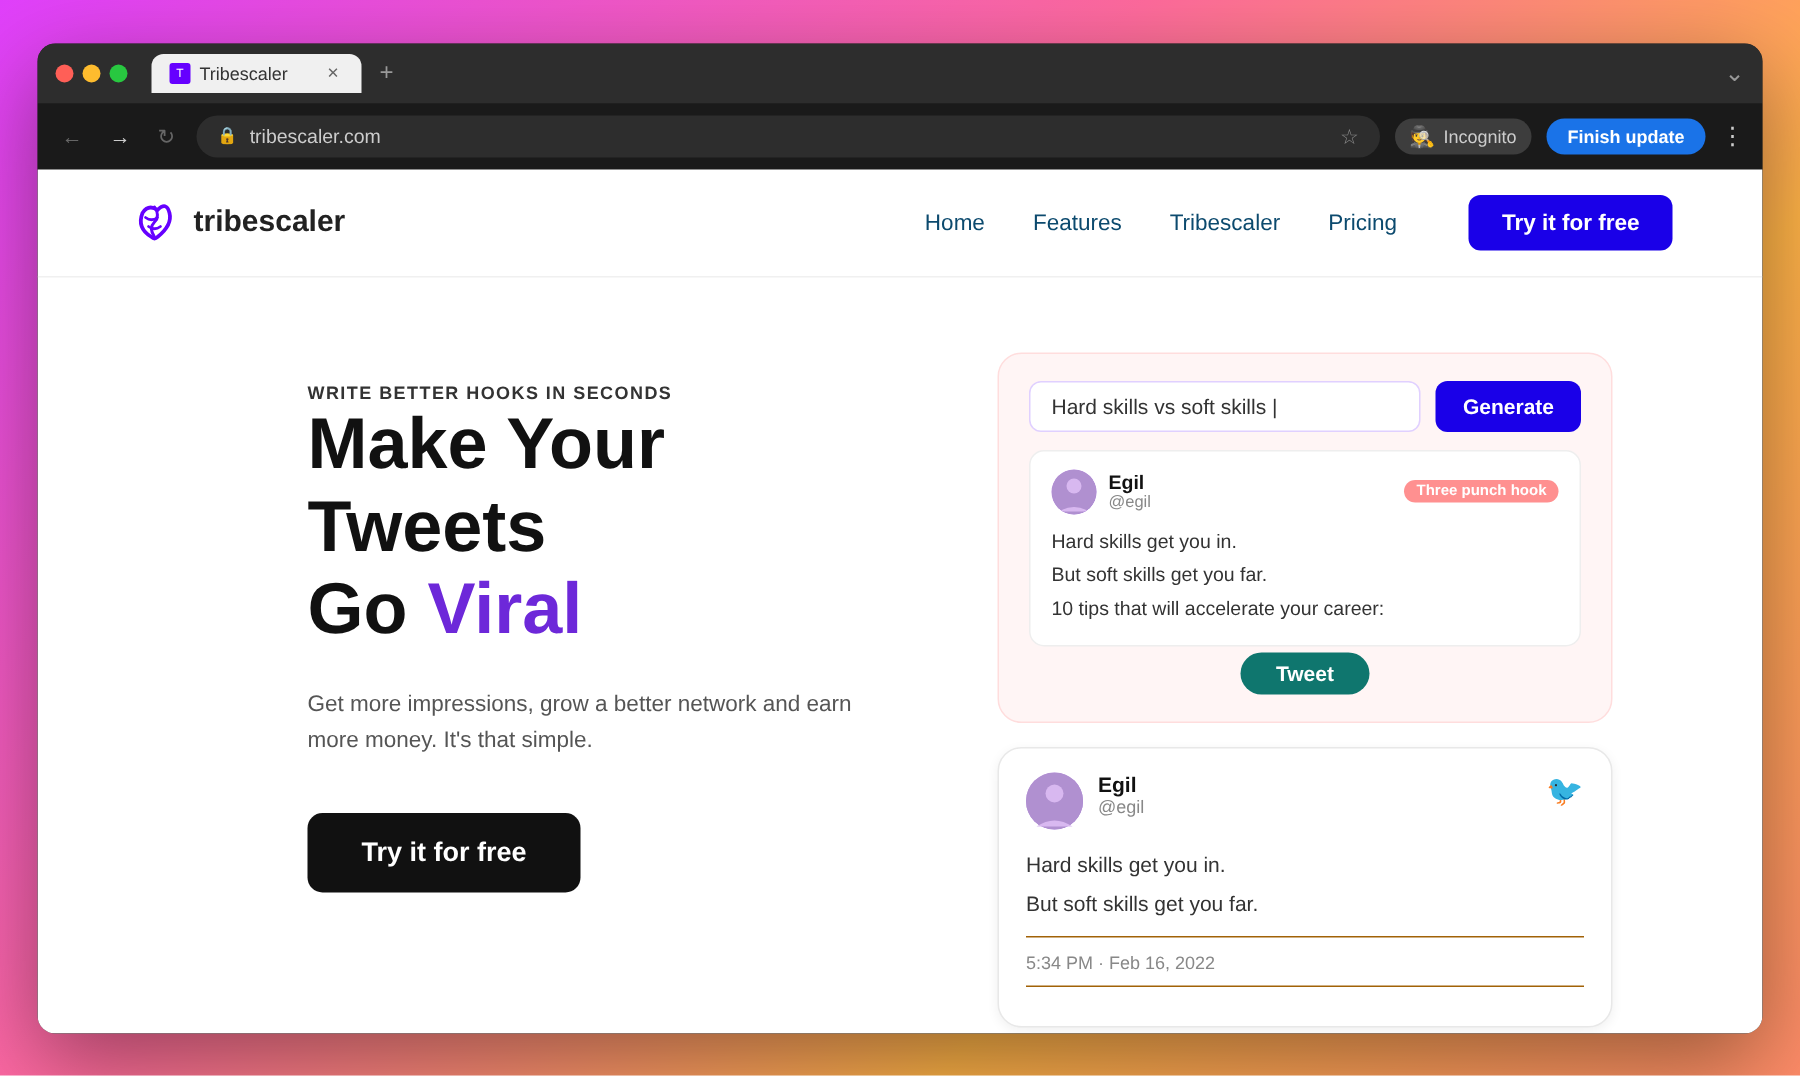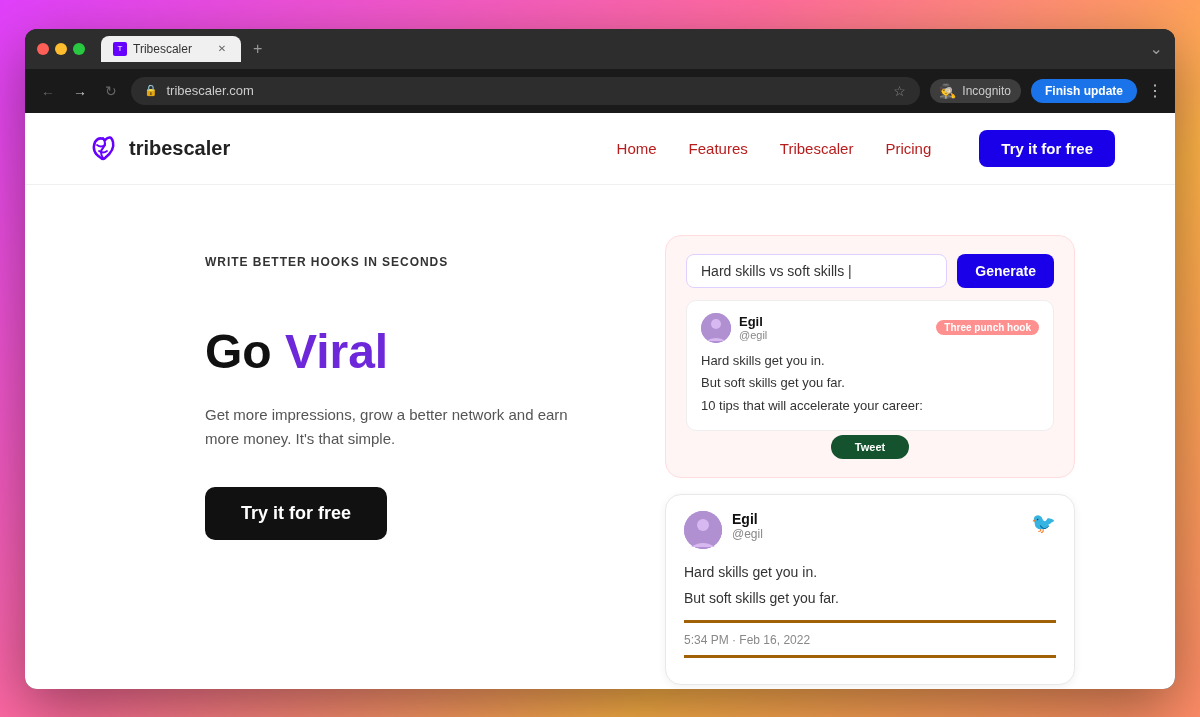--- a/index.html
+++ b/index.html
@@ -209,21 +209,21 @@
       color: #222;
     }
     .site-nav {
       display: flex;
       align-items: center;
       gap: 32px;
       margin-left: auto;
     }
     .nav-link {
       font-size: 15px;
-      color: #b91c1c;
+      color: #0c4a6e;
       text-decoration: none;
       cursor: pointer;
     }
     .cta-btn {
       background: #1a00e8;
       color: white;
       border: none;
       border-radius: 8px;
       padding: 10px 22px;
       font-size: 15px;
@@ -377,26 +377,26 @@
       line-height: 1.5;
     }
     .gen-tweet-text p { margin-bottom: 3px; }
 
     .tweet-action-row {
       display: flex;
       justify-content: center;
       margin-top: 4px;
     }
     .tweet-btn {
-      background: #14532d;
+      background: #0f766e;
       color: white;
       border: none;
       border-radius: 20px;
       padding: 6px 24px;
-      font-size: 11px;
+      font-size: 14px;
       font-weight: 600;
       cursor: pointer;
     }
 
     
     .tweet-card {
       background: white;
       border-radius: 16px;
       padding: 16px 18px;
       border: 1px solid #e8e8e8;
@@ -430,21 +430,21 @@
     .tweet-body {
       font-size: 14px;
       color: #333;
       line-height: 1.6;
       margin-bottom: 10px;
     }
     .tweet-body p { margin-bottom: 4px; }
     .tweet-meta {
       font-size: 12px;
       color: #888;
-      border-top: 3px solid #a16207;
+      border-top: 1px solid #a16207;
       padding-top: 10px;
       margin-top: 8px;
       display: flex;
       gap: 16px;
     }
   </style>
 </head>
 <body>
 
 <div class="browser">
@@ -502,21 +502,21 @@
         <a class="nav-link">Tribescaler</a>
         <a class="nav-link">Pricing</a>
         <button class="cta-btn">Try it for free</button>
       </nav>
     </header>
 
     <section class="hero">
       <div class="hero-left">
         <p class="hero-eyebrow">WRITE BETTER HOOKS IN SECONDS</p>
         <h1 class="hero-headline">
-          <br>
+          <span>Make Your Tweets</span><br>
           <span>Go </span><span class="viral">Viral</span>
         </h1>
         <p class="hero-sub">Get more impressions, grow a better network and earn more money. It's that simple.</p>
         <button class="hero-cta-btn">Try it for free</button>
       </div>
 
       <div class="hero-right">
 
         <div class="generator-card">
           <div class="gen-input-row">

